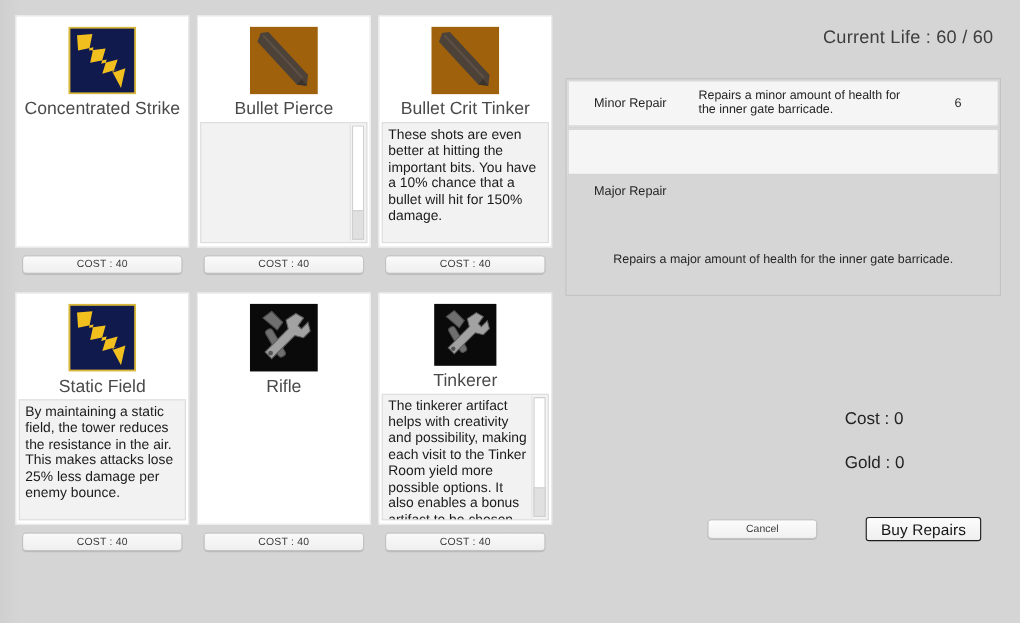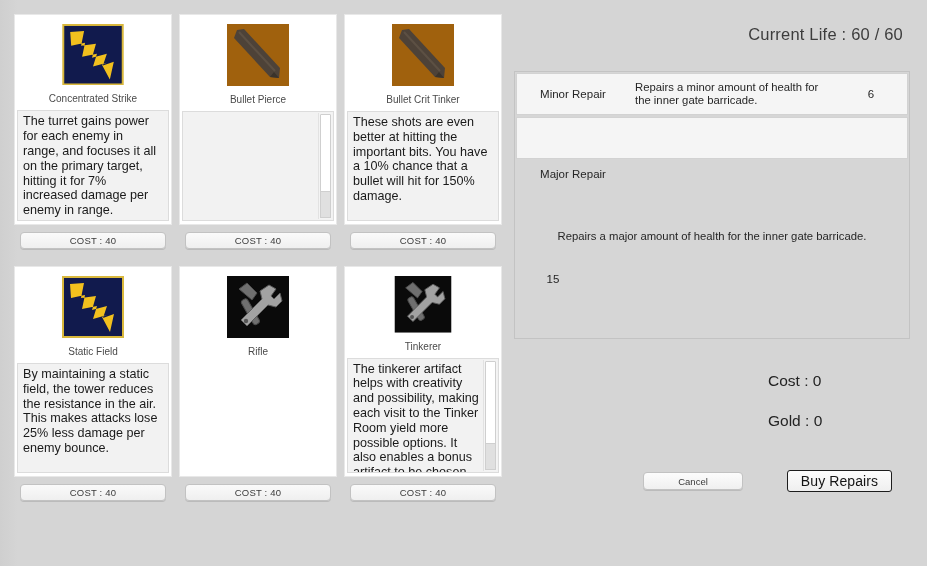--- a/index.html
+++ b/index.html
@@ -52,21 +52,21 @@
   .art-icon {
     width: 62px;
     height: 62px;
     margin-top: 9px;
     box-sizing: border-box;
     position: relative;
     overflow: hidden;
   }
   .art-icon svg { display: block; width: 100%; height: 100%; }
   .art-title {
-    font-size: 10px;
+    font-size: 16px;
     color: #4a4a4a;
     margin-top: 7px;
     margin-bottom: 4px;
     text-align: center;
     line-height: 14px;
     white-space: nowrap;
   }
   .art-descbox {
     position: relative;
     width: 152px;
@@ -144,21 +144,21 @@
     font-size: 16.5px;
     color: #3d3d3d;
     letter-spacing: 0.2px;
     white-space: nowrap;
   }
   .repair-panel {
     position: absolute;
     left: 514px;
     top: 71px;
     width: 396px;
-    height: 268px;
+    height: 198px;
     background: #d6d6d6;
     border: 1px solid #c3c3c3;
     box-sizing: border-box;
     overflow: hidden;
   }
   .repair-row {
     display: flex;
     align-items: stretch;
     background: #f5f5f5;
     border: 1px solid #d2d2d2;
@@ -252,23 +252,20 @@
       <div class="artifact-cell">
         <div class="artifact-card">
           <span class="art-icon">
             <svg viewBox="0 0 62 62" xmlns="http://www.w3.org/2000/svg">
               <rect x="0" y="0" width="62" height="62" fill="#d9b83c"></rect>
               <rect x="2" y="2" width="58" height="58" fill="#111a4d"></rect>
               <polygon fill="#f2c01e" points="8,8 22,7 19,22 34,20 30,34 45,30 41,42 52,38 48,56 40,41 45,39 31,43 35,30 20,33 23,19 9,22"></polygon>
             </svg>
           </span>
           <div class="art-title">Concentrated Strike</div>
-          <div class="art-descbox">
-            <div class="art-desc">The turret gains power for each enemy in range, and focuses it all on the primary target, hitting it for 7% increased damage per enemy in range.</div>
-          </div>
         </div>
         <div class="cost-btn">COST : 40</div>
       </div>
       <div class="artifact-cell">
         <div class="artifact-card">
           <span class="art-icon">
             <svg viewBox="0 0 62 62" xmlns="http://www.w3.org/2000/svg">
               <rect x="0" y="0" width="62" height="62" fill="#a0610d"></rect>
               <polygon fill="#4d4238" points="10,6 17,5 53,44 52,54 43,53 7,14"></polygon>
               <polygon fill="#3a332b" points="52,54 43,53 47,48"></polygon>

